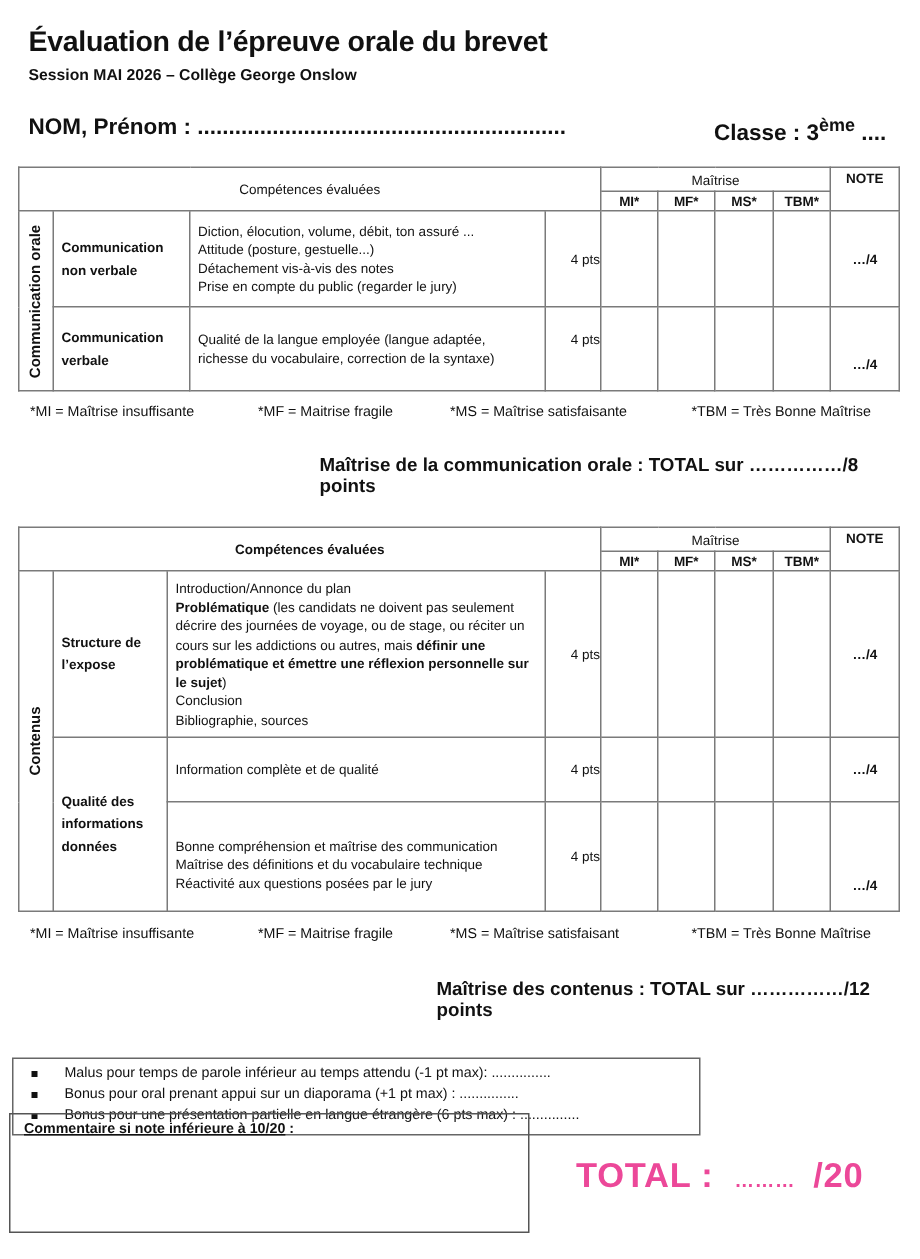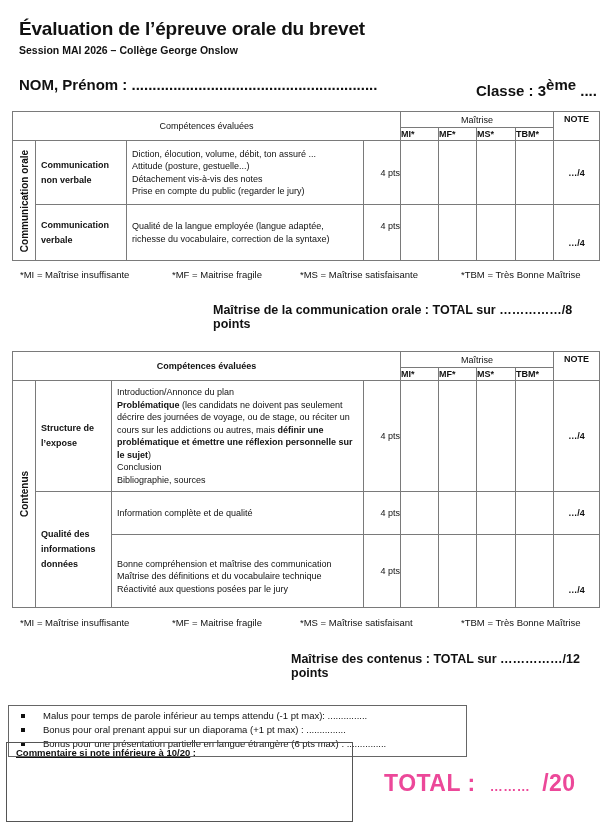--- a/index.html
+++ b/index.html
@@ -3,27 +3,27 @@
 <meta charset="utf-8">
 <style>
   html, body { margin:0; padding:0; background:#ffffff; }
   body { width:613px; height:839px; position:relative; overflow:hidden;
          font-family:"Liberation Sans", sans-serif; color:#111; }
   .abs { position:absolute; }
   .title { left:19px; top:18px; font-size:19px; font-weight:bold; letter-spacing:-0.2px; }
   .session { left:19px; top:44px; font-size:10.5px; font-weight:bold; }
   .nom { left:19px; top:76px; font-size:15px; font-weight:bold; }
   .classe { left:476px; top:76px; font-size:15px; font-weight:bold; }
-  .classe sup { font-size:15px; }
+  .classe sup { font-size:12px; }
 
   table.grid { position:absolute; border-collapse:collapse; table-layout:fixed; }
   table.grid td { border:1px solid #7a7a7a; padding:0; vertical-align:middle; font-size:9px; }
   .hdr-comp { text-align:center; font-size:12.5px; }
   .hdr-maitrise { text-align:center; font-size:11px; font-weight:normal; }
-  .hdr-sub { text-align:left; font-size:8.5px; font-weight:bold; }
+  .hdr-sub { text-align:center; font-size:8.5px; font-weight:bold; }
   .hdr-note { text-align:center; font-size:10.5px; font-weight:bold; vertical-align:top !important; padding-top:2px !important; }
   .vert { position:relative; }
   .vert span { position:absolute; left:50%; top:50%; transform:translate(-50%,-50%) rotate(-90deg);
                white-space:nowrap; font-size:10px; font-weight:bold; }
   .cat { font-weight:bold; font-size:11px; padding-left:5px !important; line-height:15px; }
   .desc { padding:3px 5px !important; line-height:12.5px; font-size:9px; }
   .pts { text-align:right; font-size:8.5px; }
   .note { text-align:center; font-weight:bold; font-size:10.5px; }
   .note.bottom { vertical-align:bottom !important; padding-bottom:12px !important; }
 

